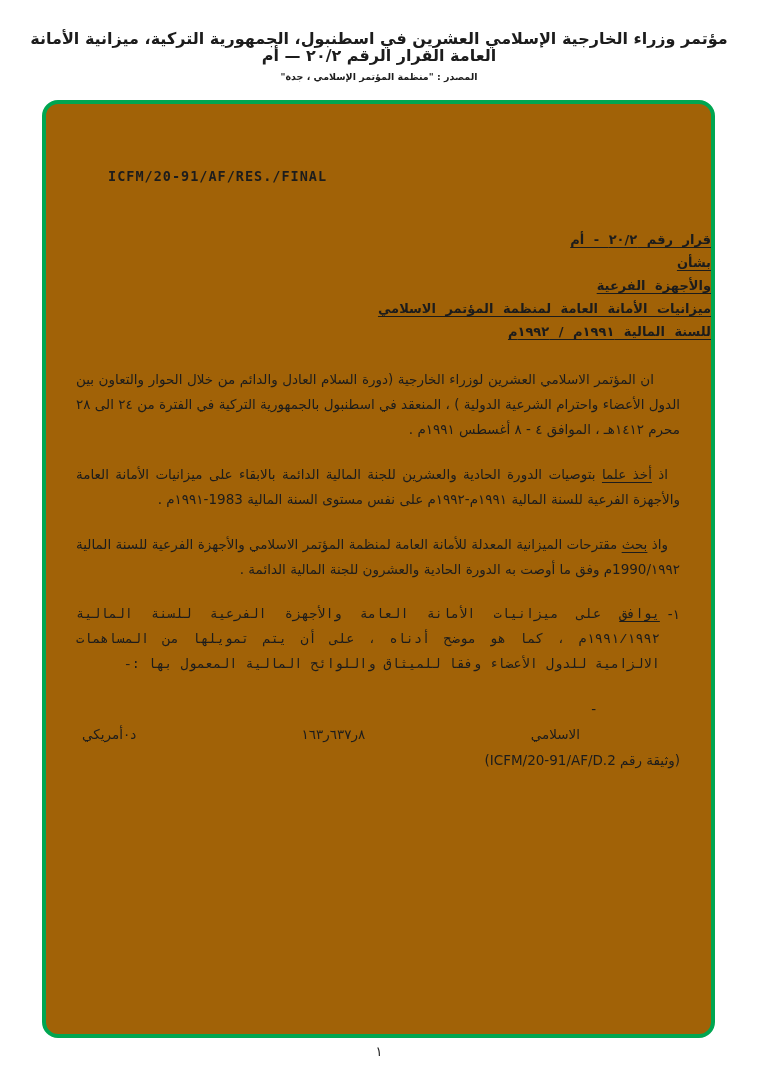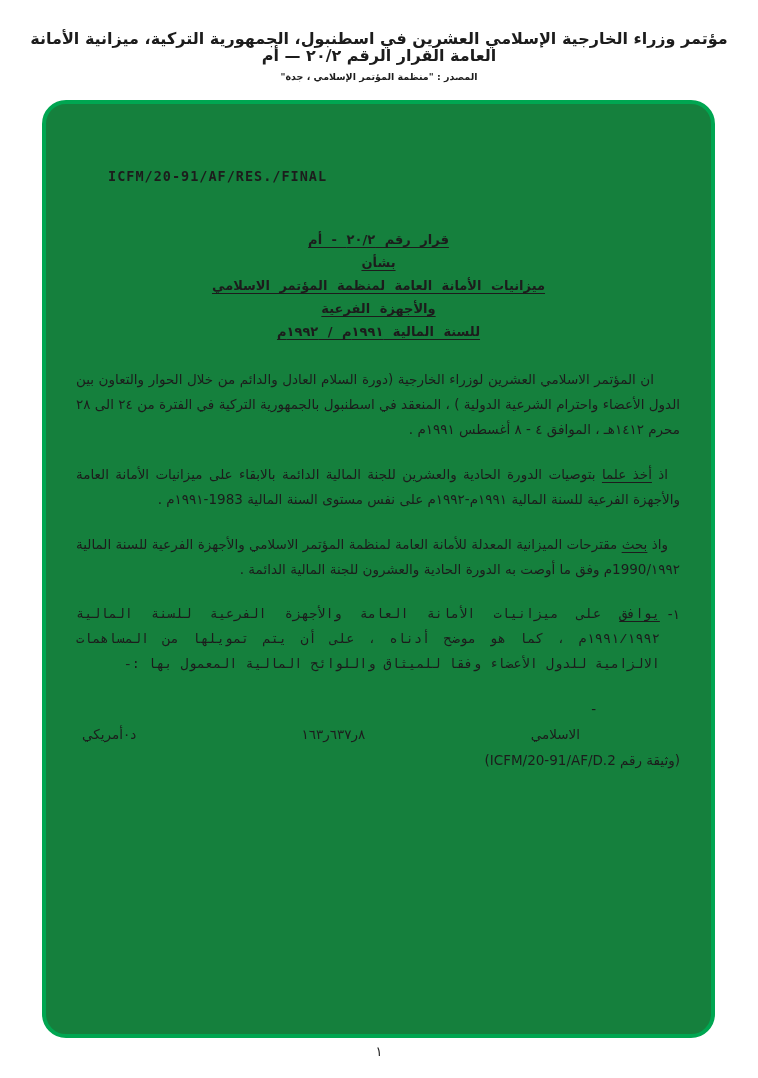--- a/index.html
+++ b/index.html
@@ -13,34 +13,34 @@
   }
   .top-header { direction: rtl; text-align: center; font-weight: bold; }
   .top-header .line1 { padding-top: 30px; font-size: 16px; line-height: 17px; padding-left: 28px; padding-right: 28px; }
   .top-header .line2 { margin-top: 7px; font-size: 9.5px; }
 
   .frame {
     position: absolute;
     left: 42px; top: 100px;
     width: 673px; height: 938px;
     border: 4px solid #00a651;
-    border-radius: 24px;
-    background: #15803d;
+    border-radius: 16px;
+    background: #a16207;
   }
   .doc-ref {
     margin: 64px 0 0 62px;
     font-family: "DejaVu Sans Mono", monospace;
     font-weight: bold;
     font-size: 13.5px;
     letter-spacing: 1px;
     direction: ltr;
   }
   .titles {
     direction: rtl;
-    text-align: center;
+    text-align: right;
     margin-top: 44px;
     font-weight: bold;
     font-size: 13px;
   }
   .titles .t { line-height: 23px; }
   .titles .t span {
     text-decoration: underline;
     text-underline-offset: 3px;
     word-spacing: 5px;
   }
@@ -87,22 +87,22 @@
   <div class="line1">مؤتمر وزراء الخارجية الإسلامي العشرين في اسطنبول، الجمهورية التركية، ميزانية الأمانة العامة القرار الرقم ٢٠/٢ — أم</div>
   <div class="line2">المصدر :  "منظمة المؤتمر الإسلامي ، جدة"</div>
 </div>
 
 <div class="frame">
   <div class="doc-ref">ICFM/20-91/AF/RES./FINAL</div>
 
   <div class="titles">
     <div class="t"><span>قرار رقم ٢٠/٢ - أم</span></div>
     <div class="t"><span>بشأن</span></div>
+    <div class="t"><span>والأجهزة الفرعية</span></div>
     <div class="t"><span>ميزانيات الأمانة العامة لمنظمة المؤتمر الاسلامي</span></div>
-    <div class="t"><span>والأجهزة الفرعية</span></div>
     <div class="t"><span>للسنة المالية ١٩٩١م / ١٩٩٢م</span></div>
   </div>
 
   <div class="doc-body">
 
     <p class="para ind1"><span>ان المؤتمر الاسلامي العشرين لوزراء الخارجية  (دورة السلام العادل والدائم من خلال الحوار والتعاون بين الدول الأعضاء واحترام الشرعية الدولية ) ، المنعقد في اسطنبول بالجمهورية التركية في الفترة من ٢٤ الى ٢٨ محرم ١٤١٢هـ ، الموافق ٤ - ٨ أغسطس ١٩٩١م .</span></p>
 
     <p class="para ind2"><span>اذ </span><span class="u">أخذ علما</span><span> بتوصيات الدورة الحادية والعشرين للجنة المالية الدائمة بالابقاء على ميزانيات الأمانة العامة والأجهزة الفرعية للسنة المالية ١٩٩١م-١٩٩٢م على نفس مستوى السنة المالية 1983-١٩٩١م .</span></p>
 
     <p class="para ind2"><span>واذ </span><span class="u">بحث</span><span> مقترحات الميزانية المعدلة للأمانة العامة لمنظمة المؤتمر الاسلامي والأجهزة الفرعية للسنة المالية 1990/١٩٩٢م وفق ما أوصت به الدورة الحادية والعشرون للجنة المالية الدائمة .</span></p>

